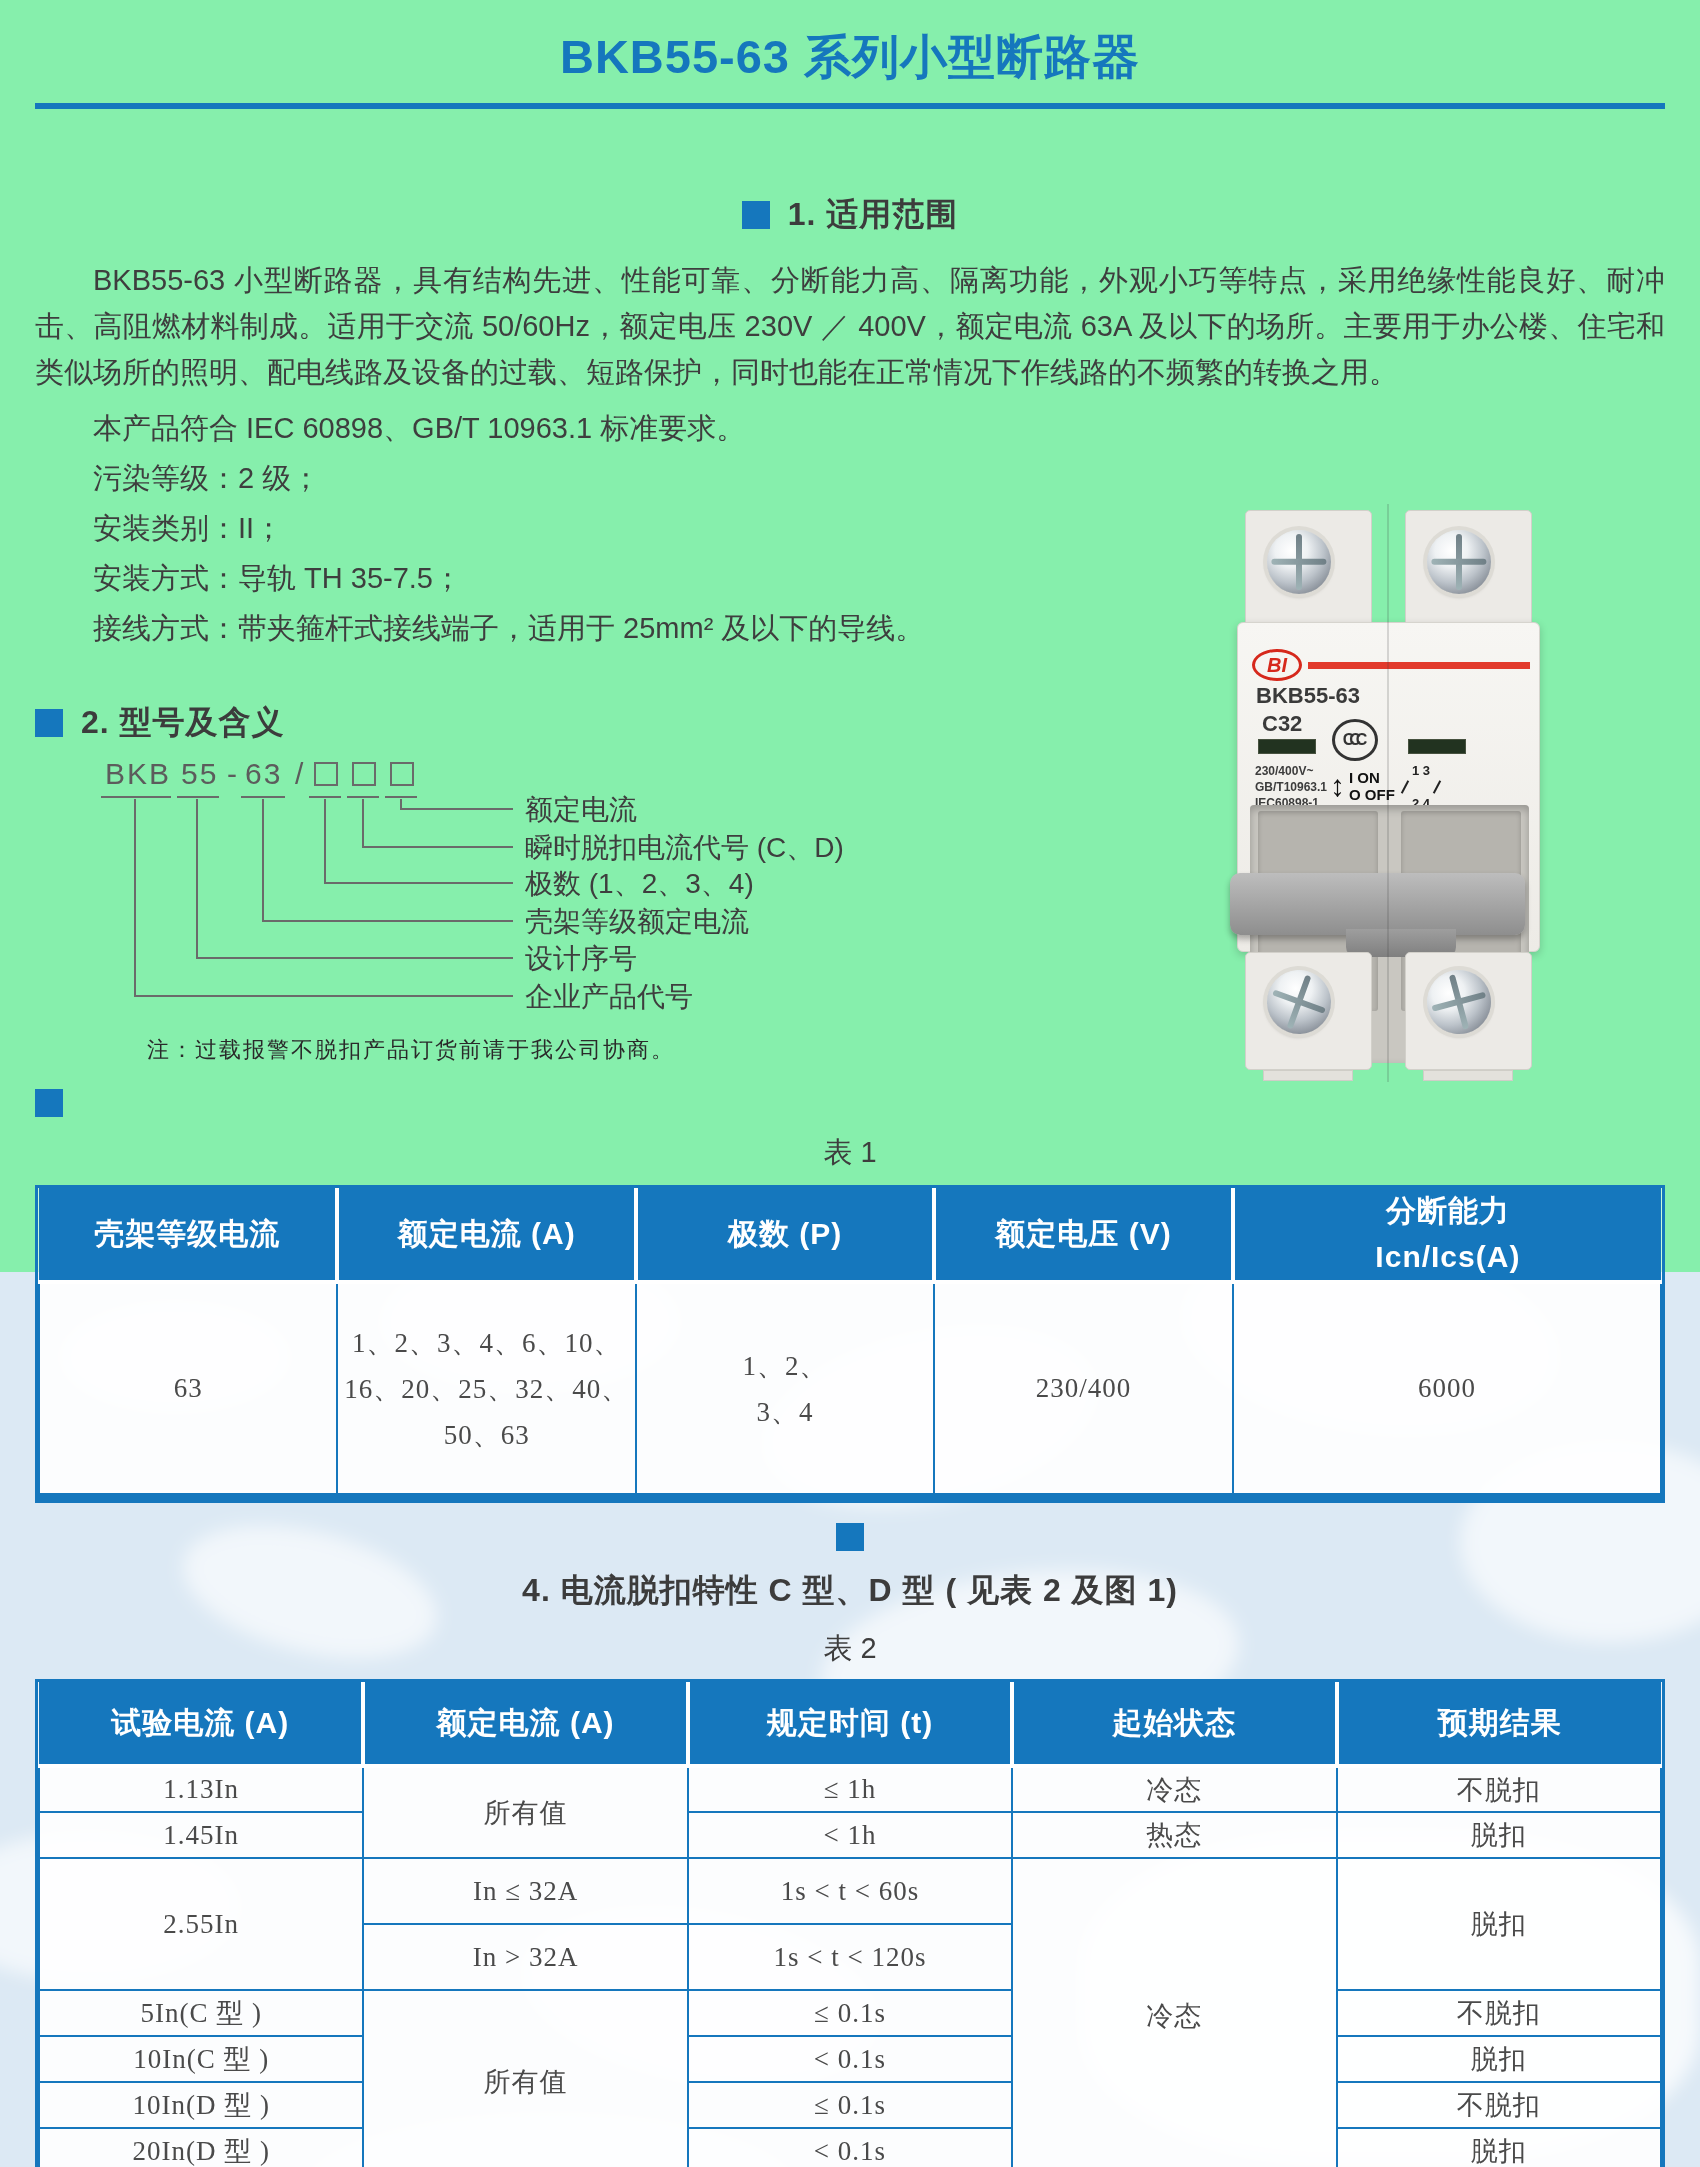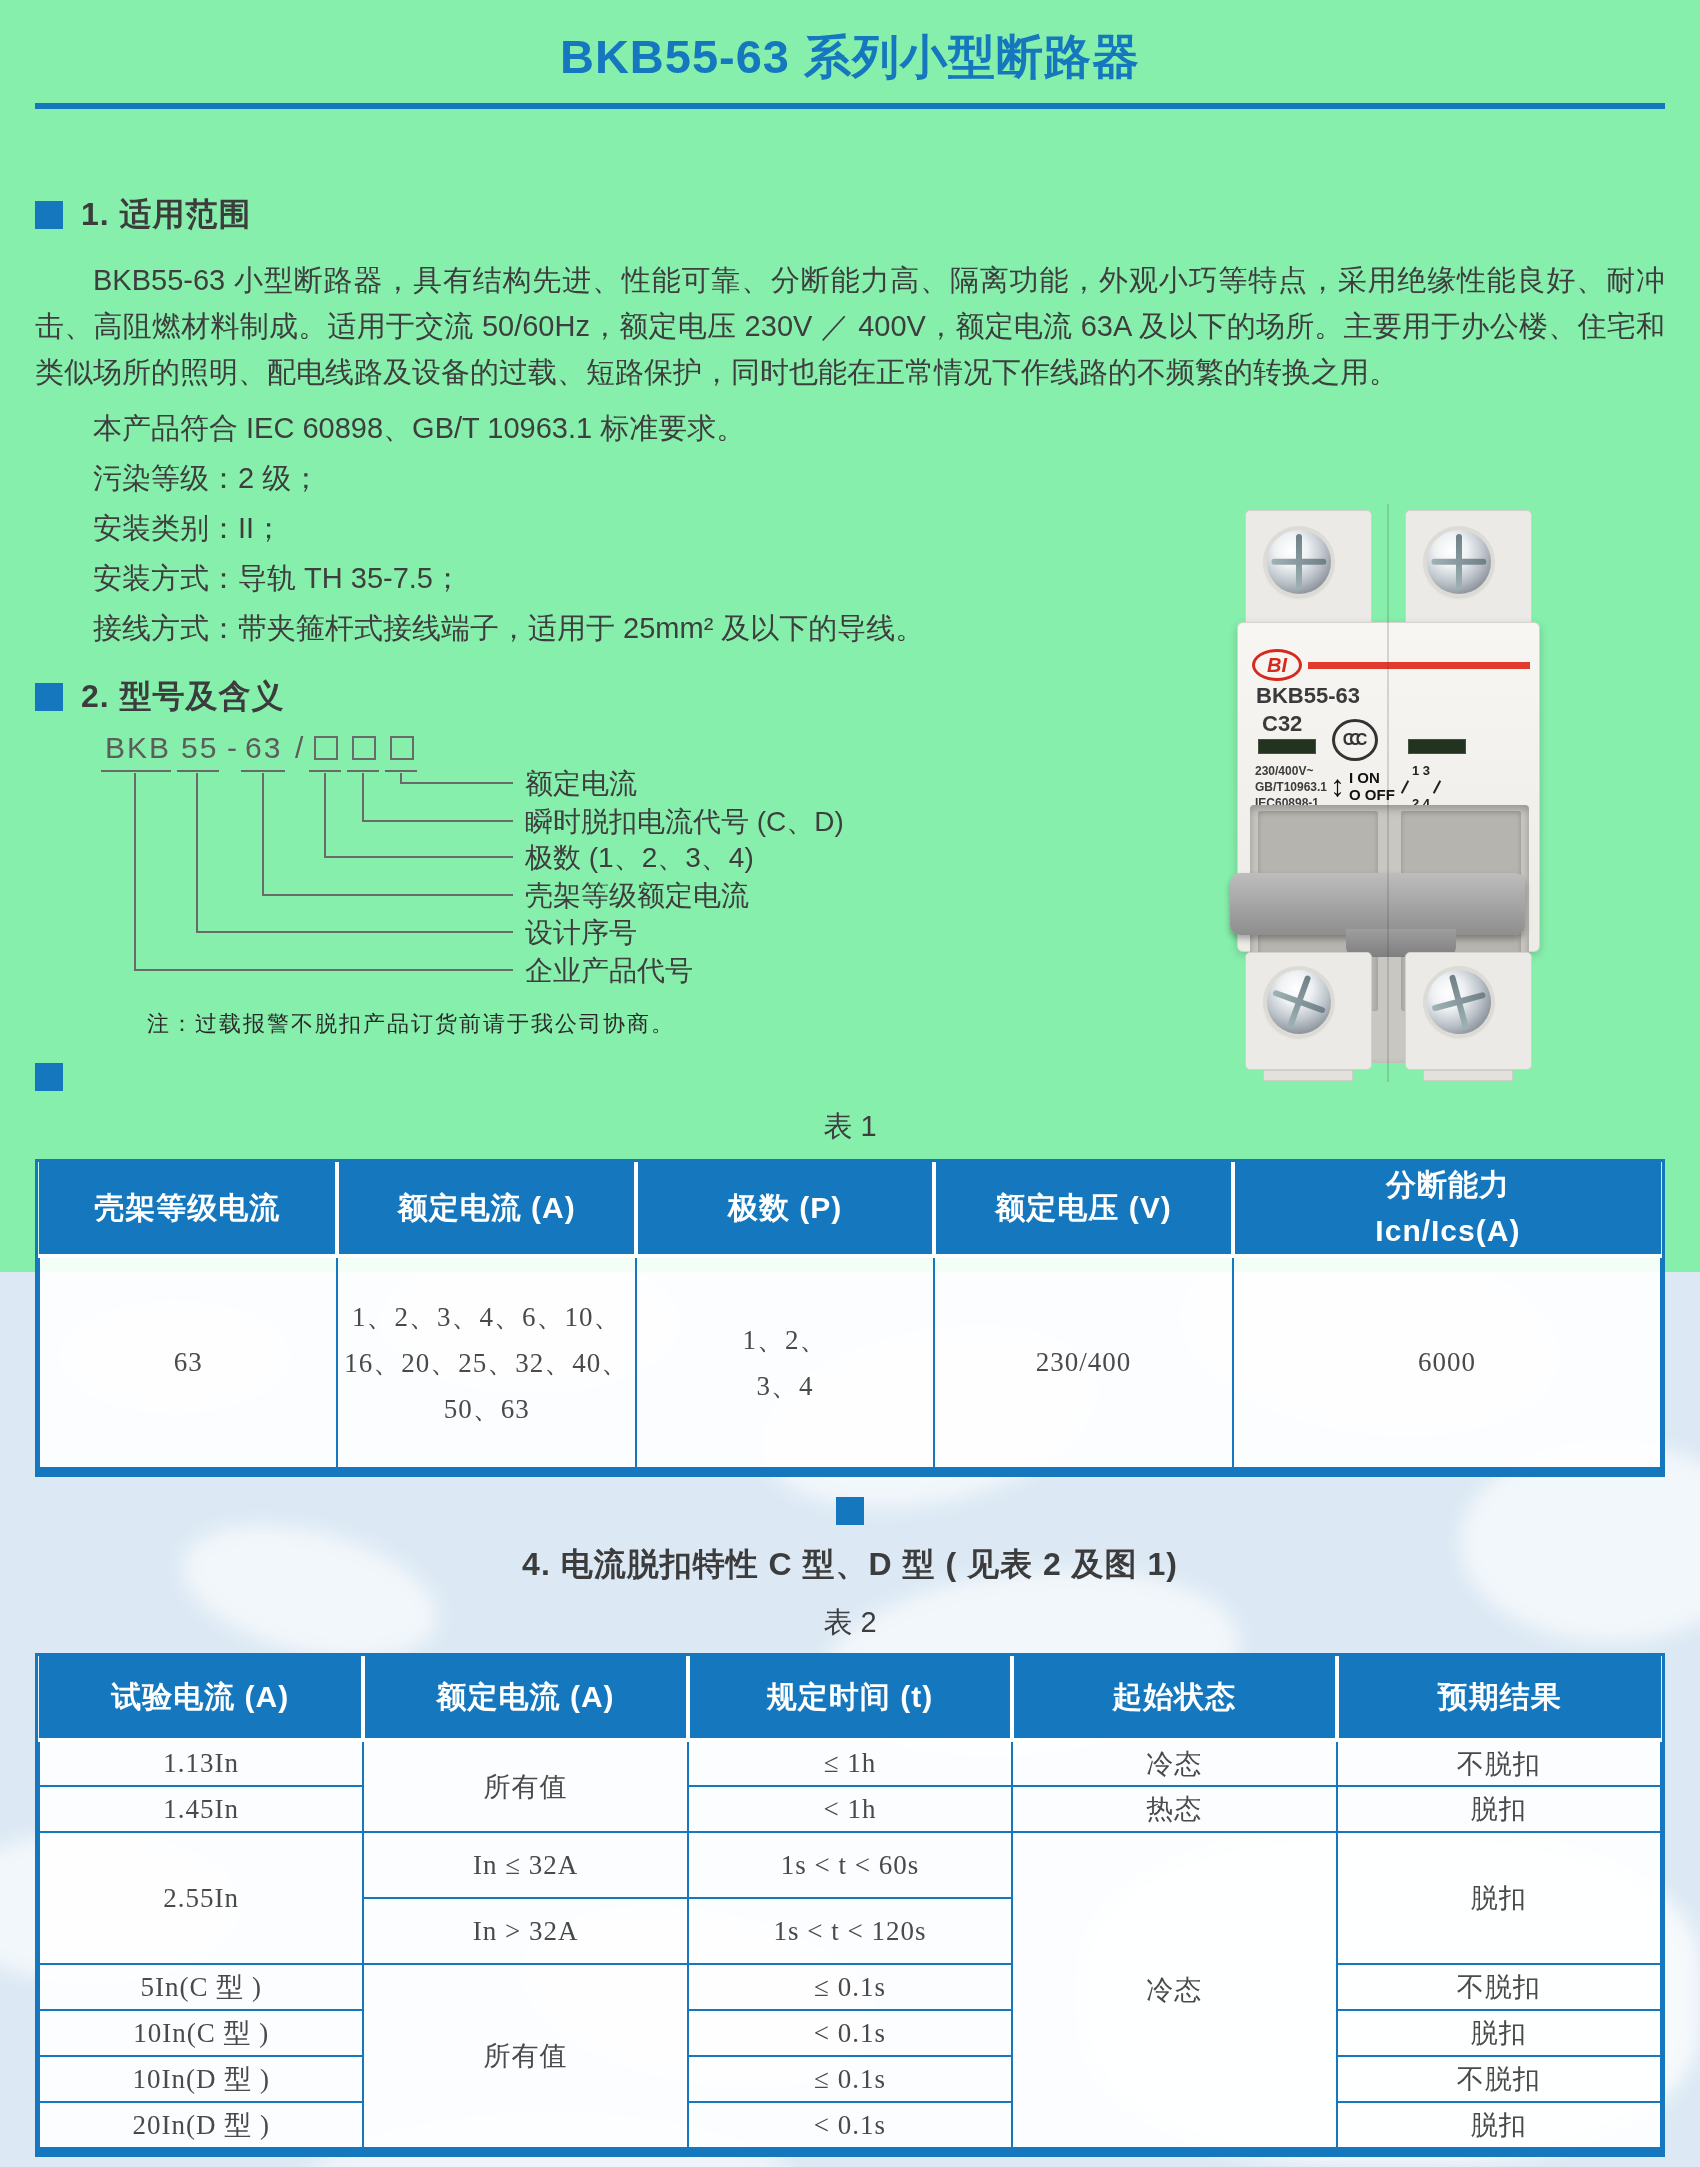--- a/index.html
+++ b/index.html
@@ -28,22 +28,22 @@
   .content { position:relative; z-index:2; padding:26px 35px 0 35px; }
 
   
   .title { text-align:center; color:#1577bd; font-size:47px; font-weight:bold; letter-spacing:1px; margin-bottom:14px; }
   .title-rule { height:6px; background:#1577bd; margin:0 -0px 0 0; }
 
   
   .sec-heading { display:flex; align-items:center; gap:18px; }
   .sec-heading .marker { width:28px; height:28px; background:#1577bd; flex:0 0 auto; }
   .sec-heading h2 { font-size:32px; font-weight:bold; color:#3c3c3c; letter-spacing:1px; }
-  .sh1 { margin-top:84px; }
-  .sh2 { margin-top:22px; }
+  .sh1 { margin-top:84px;justify-content:center; }
+  .sh2 { margin-top:48px; }
   .sh3 { margin-top:24px; }
   .sh4 { margin-top:20px;flex-direction:column; }
 
   
   .para {
     margin-top:20px; font-size:29px; line-height:46px; color:#3e3e3e;
     text-indent:2em; text-align:justify; width:100%;
   }
   .spec-list { margin-top:8px; }
   .spec-item { font-size:29px; line-height:50px; color:#3e3e3e; padding-left:2em; }

